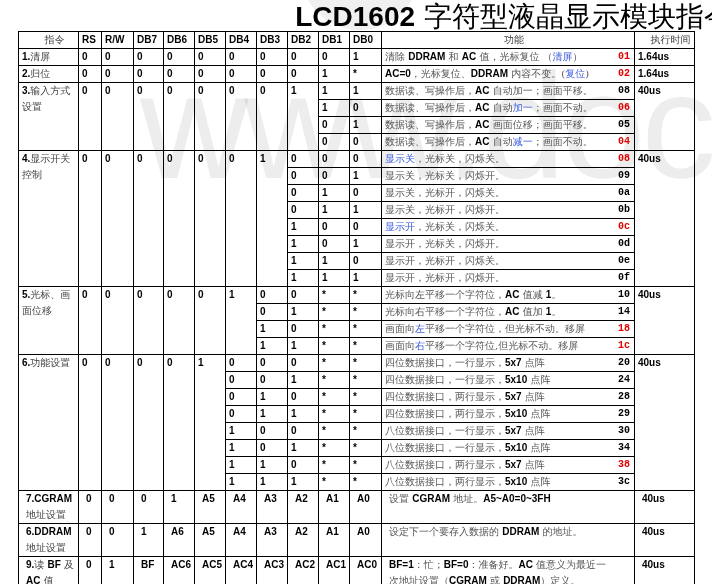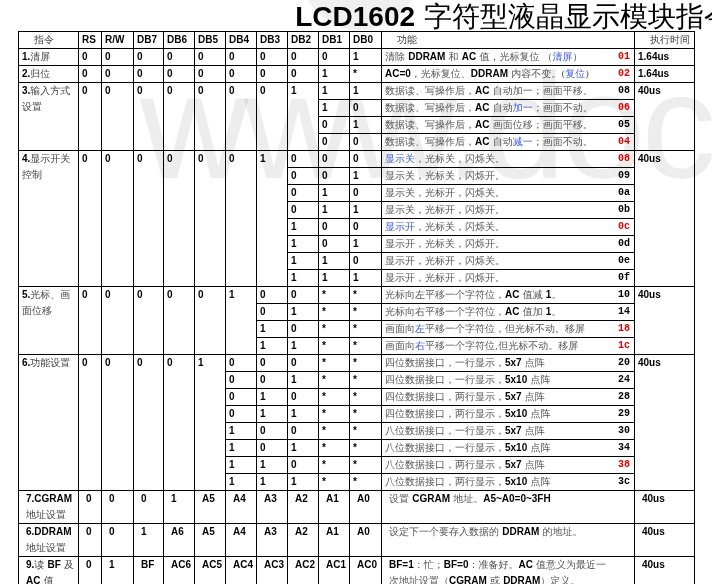--- a/index.html
+++ b/index.html
@@ -11,21 +11,21 @@
              background: rgba(0,0,0,0.06); pointer-events: none; }
   .title { position: absolute; left: 0; width: 712px; top: 3px; height: 28px; text-align: right;
            font-size: 28px; line-height: 28px; white-space: nowrap; padding-left: 48px; }
   .title .t-en { font-family: "Liberation Sans", sans-serif; font-weight: bold; }
   .title .t-cn { font-family: "DejaVu Serif", serif; font-weight: normal; }
   table { position: absolute; left: 18px; top: 31px; border-collapse: collapse; table-layout: fixed;
           width: 676px; font-size: 10px; }
   td, th { border: 1px solid #000; padding: 0 3px; height: 16px; line-height: 16px; vertical-align: top;
            overflow: hidden; white-space: nowrap; }
   th { font-weight: bold; text-align: left; font-family: "Liberation Sans", sans-serif; font-size: 10px; }
-  th.cn { font-weight: normal; text-align: left; color: #444; font-family: "DejaVu Serif", serif; padding-left: 15px; }
+  th.cn { font-weight: normal; text-align: center; color: #444; font-family: "DejaVu Serif", serif; padding-left: 15px; }
   td.bit { font-weight: bold; font-family: "Liberation Sans", sans-serif; }
   td.name { white-space: normal; line-height: 16px; font-family: "DejaVu Serif", serif; color: #444; }
   td.name b { color: #000; font-family: "Liberation Sans", sans-serif; }
   td.func { font-family: "DejaVu Serif", serif; color: #555; position: relative; padding-right: 22px; margin-left: 16px; }
   td.func b { color: #000; font-family: "Liberation Sans", sans-serif; }
   td.func .blue { color: #3b5bdb; }
   td.func .code { position: absolute; right: 4px; top: 0; font-weight: bold; color: #000;
                   font-family: Liberation Mono, monospace; }
   td.func .code.red { color: #e00000; }
   td.func.wrap { white-space: normal; }

